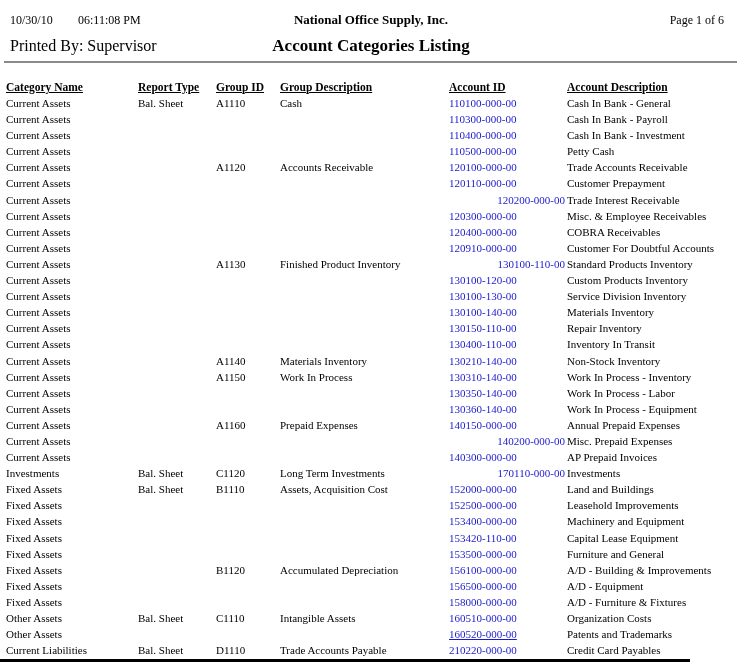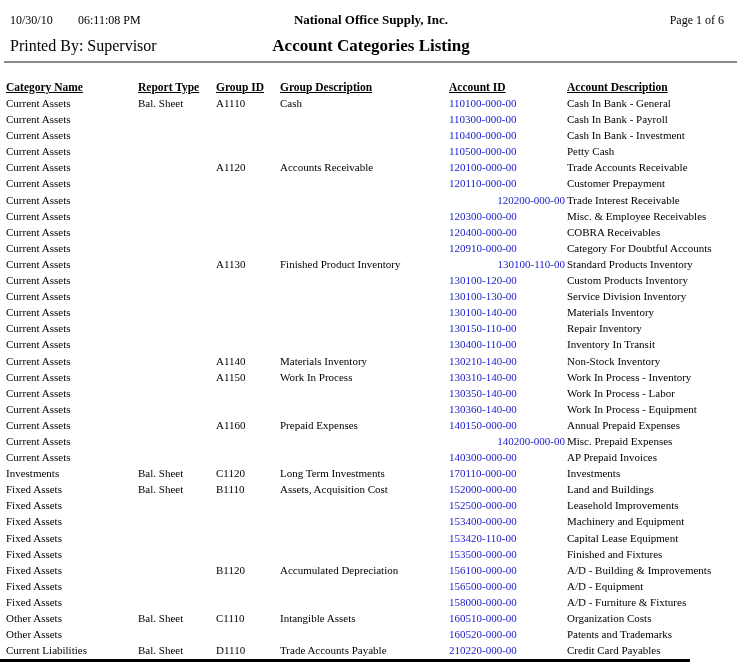--- a/index.html
+++ b/index.html
@@ -159,21 +159,21 @@
           <td></td>
           <td class="account-id" style="color: rgb(26, 26, 205);">120400-000-00</td>
           <td>COBRA Receivables</td>
         </tr>
         <tr>
           <td>Current Assets</td>
           <td></td>
           <td></td>
           <td></td>
           <td class="account-id" style="color: rgb(26, 26, 205);">120910-000-00</td>
-          <td>Category For Doubtful Accounts</td>
+          <td>Customer For Doubtful Accounts</td>
         </tr>
         <tr>
           <td>Current Assets</td>
           <td></td>
           <td>A1130</td>
           <td>Finished Product Inventory</td>
           <td class="account-id" style="color: rgb(26, 26, 205); text-align: right;">130100-110-00</td>
           <td>Standard Products Inventory</td>
         </tr>
         <tr>
@@ -270,21 +270,21 @@
           <td></td>
           <td></td>
           <td class="account-id" style="color: rgb(26, 26, 205);">140300-000-00</td>
           <td>AP Prepaid Invoices</td>
         </tr>
         <tr>
           <td>Investments</td>
           <td>Bal. Sheet</td>
           <td>C1120</td>
           <td>Long Term Investments</td>
-          <td class="account-id" style="color: rgb(26, 26, 205);">170110-000-00</td>
+          <td class="account-id" style="color: rgb(26, 26, 205); text-align: right;">170110-000-00</td>
           <td>Investments</td>
         </tr>
         <tr>
           <td>Fixed Assets</td>
           <td>Bal. Sheet</td>
           <td>B1110</td>
           <td>Assets, Acquisition Cost</td>
           <td class="account-id" style="color: rgb(26, 26, 205);">152000-000-00</td>
           <td>Land and Buildings</td>
         </tr>
@@ -311,21 +311,21 @@
           <td></td>
           <td class="account-id" style="color: rgb(26, 26, 205);">153420-110-00</td>
           <td>Capital Lease Equipment</td>
         </tr>
         <tr>
           <td>Fixed Assets</td>
           <td></td>
           <td></td>
           <td></td>
           <td class="account-id" style="color: rgb(26, 26, 205); margin-left: 14px;">153500-000-00</td>
-          <td>Finished and Fixtures</td>
+          <td>Furniture and General</td>
         </tr>
         <tr>
           <td>Fixed Assets</td>
           <td></td>
           <td>B1120</td>
           <td>Accumulated Depreciation</td>
           <td class="account-id" style="color: rgb(26, 26, 205);">156100-000-00</td>
           <td>A/D - Building &amp; Improvements</td>
         </tr>
         <tr>
@@ -350,21 +350,21 @@
           <td>C1110</td>
           <td>Intangible Assets</td>
           <td class="account-id" style="color: rgb(26, 26, 205);">160510-000-00</td>
           <td>Organization Costs</td>
         </tr>
         <tr>
           <td>Other Assets</td>
           <td></td>
           <td></td>
           <td></td>
-          <td class="account-id" style="color: rgb(26, 26, 205);">160520-000-00</td>
+          <td class="account-id" style="color: rgb(26, 26, 205); text-decoration: underline;">160520-000-00</td>
           <td>Patents and Trademarks</td>
         </tr>
         <tr>
           <td>Current Liabilities</td>
           <td>Bal. Sheet</td>
           <td>D1110</td>
           <td>Trade Accounts Payable</td>
           <td class="account-id" style="color: rgb(26, 26, 205);">210220-000-00</td>
           <td>Credit Card Payables</td>
         </tr>

